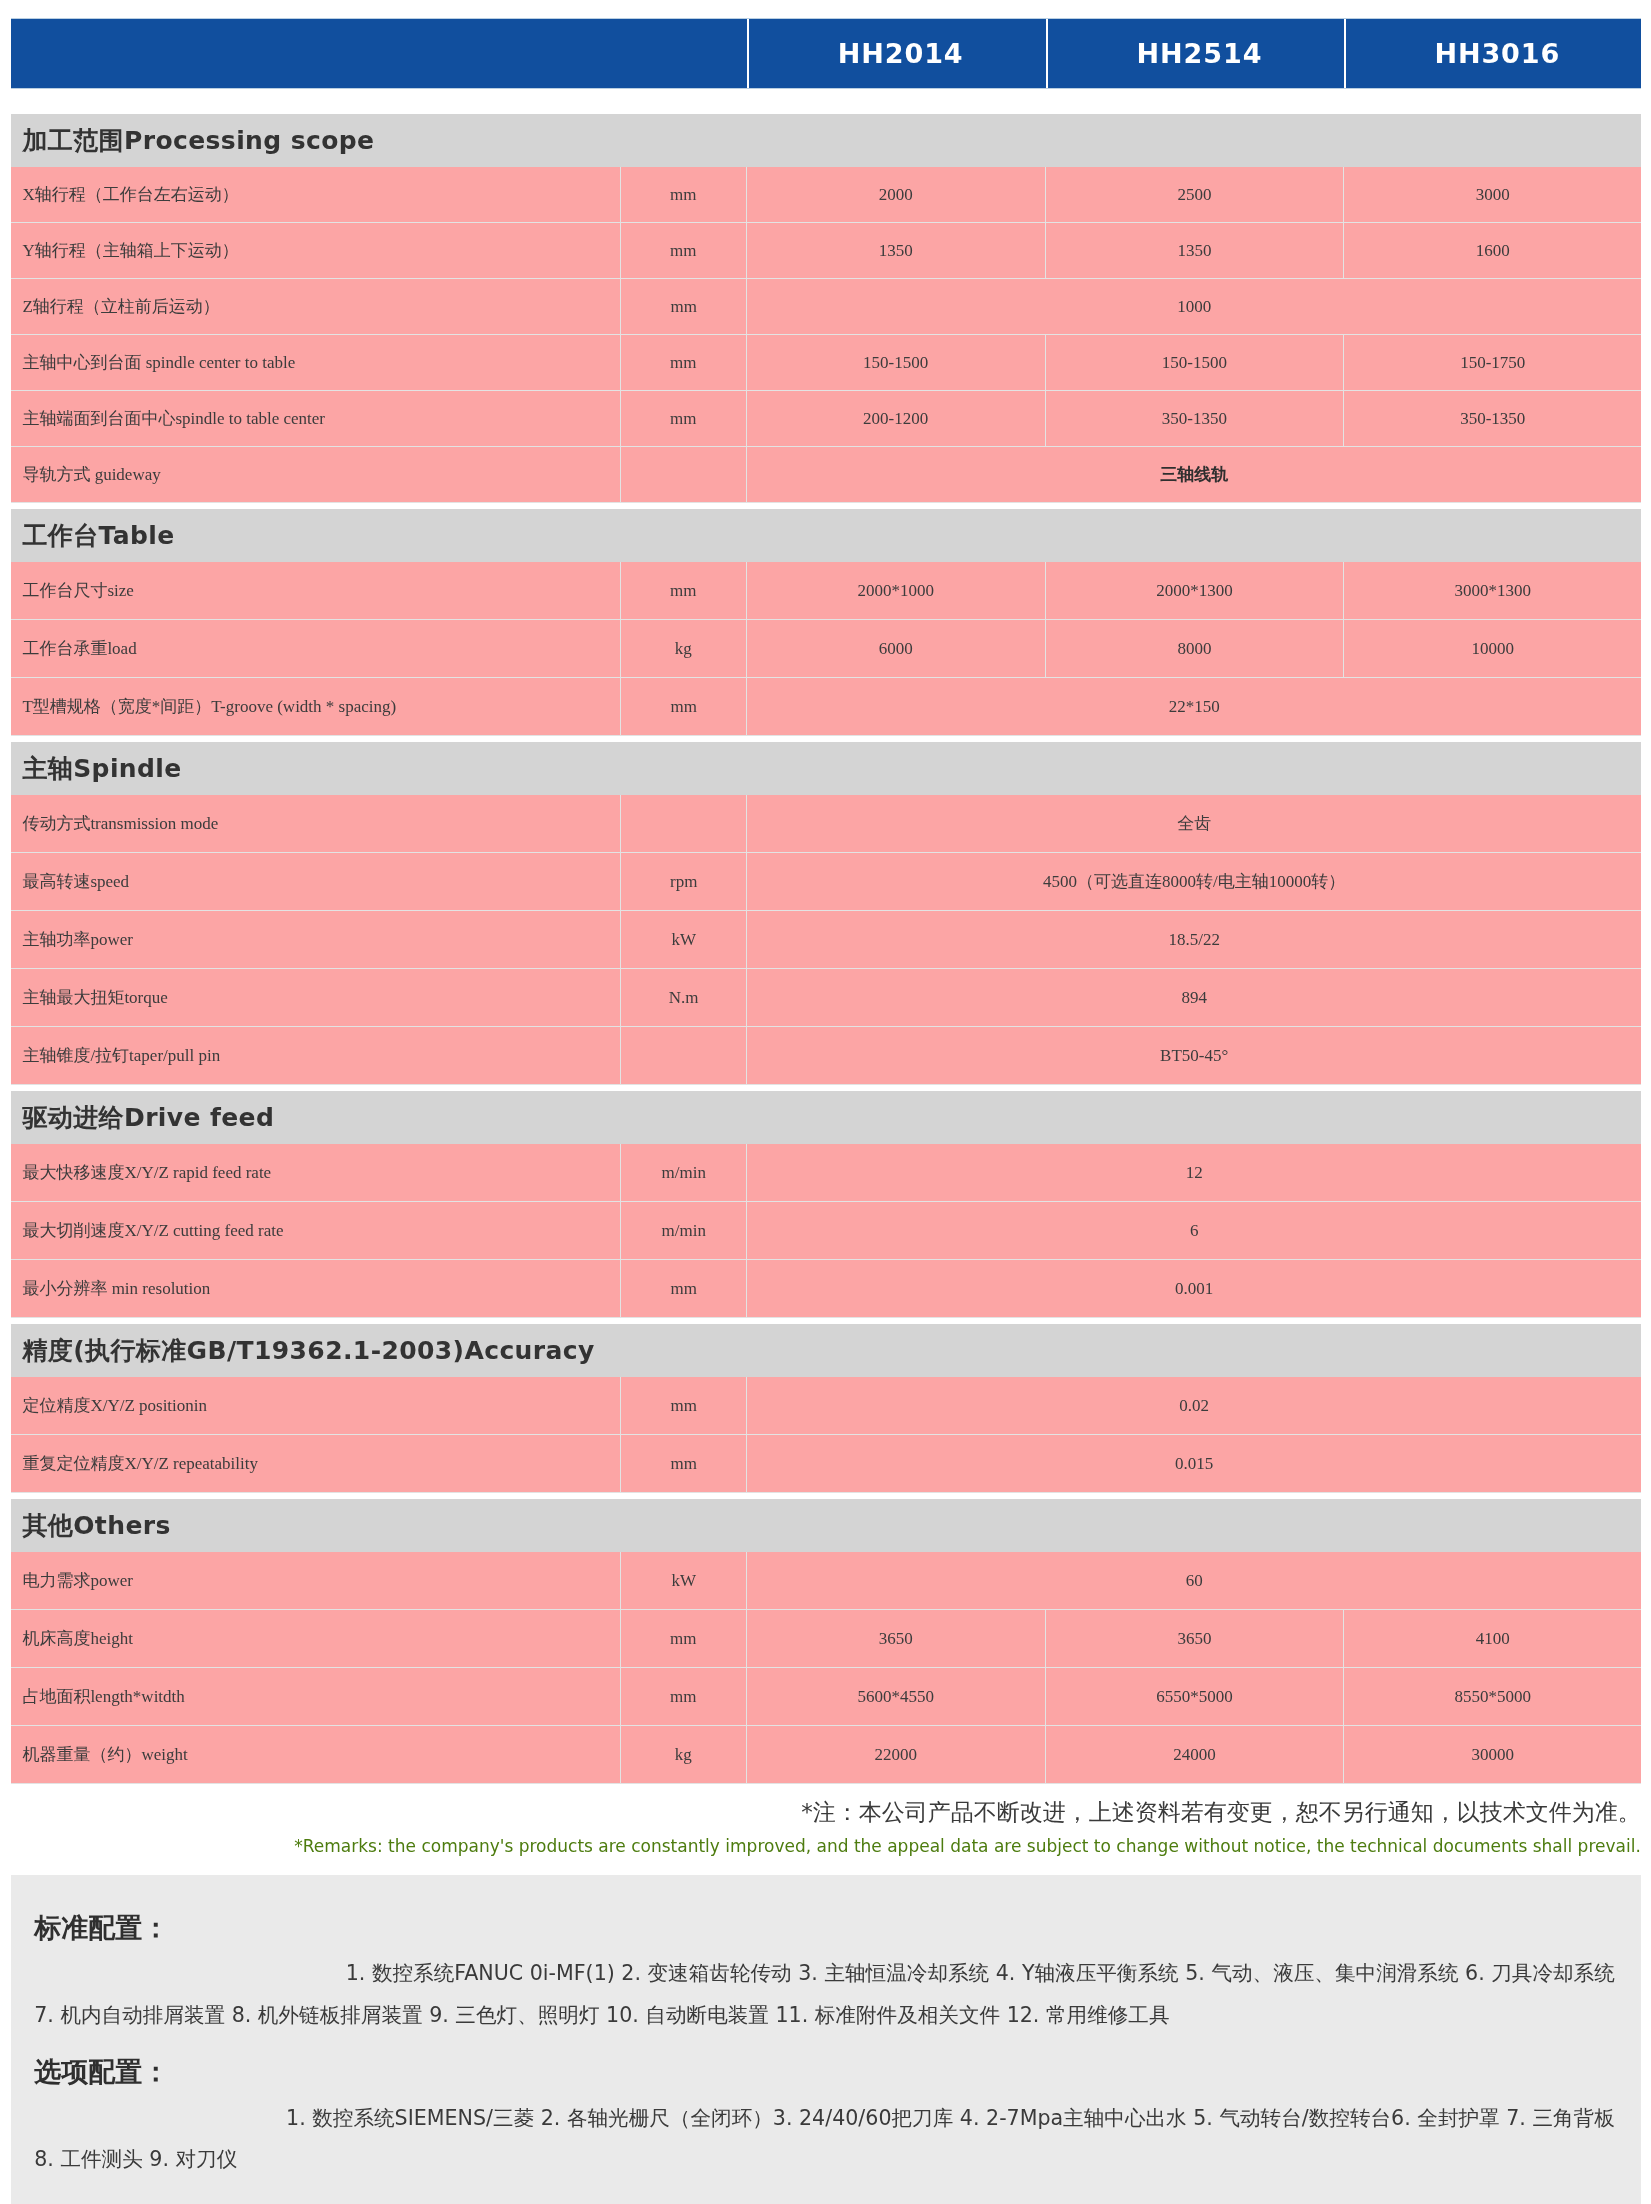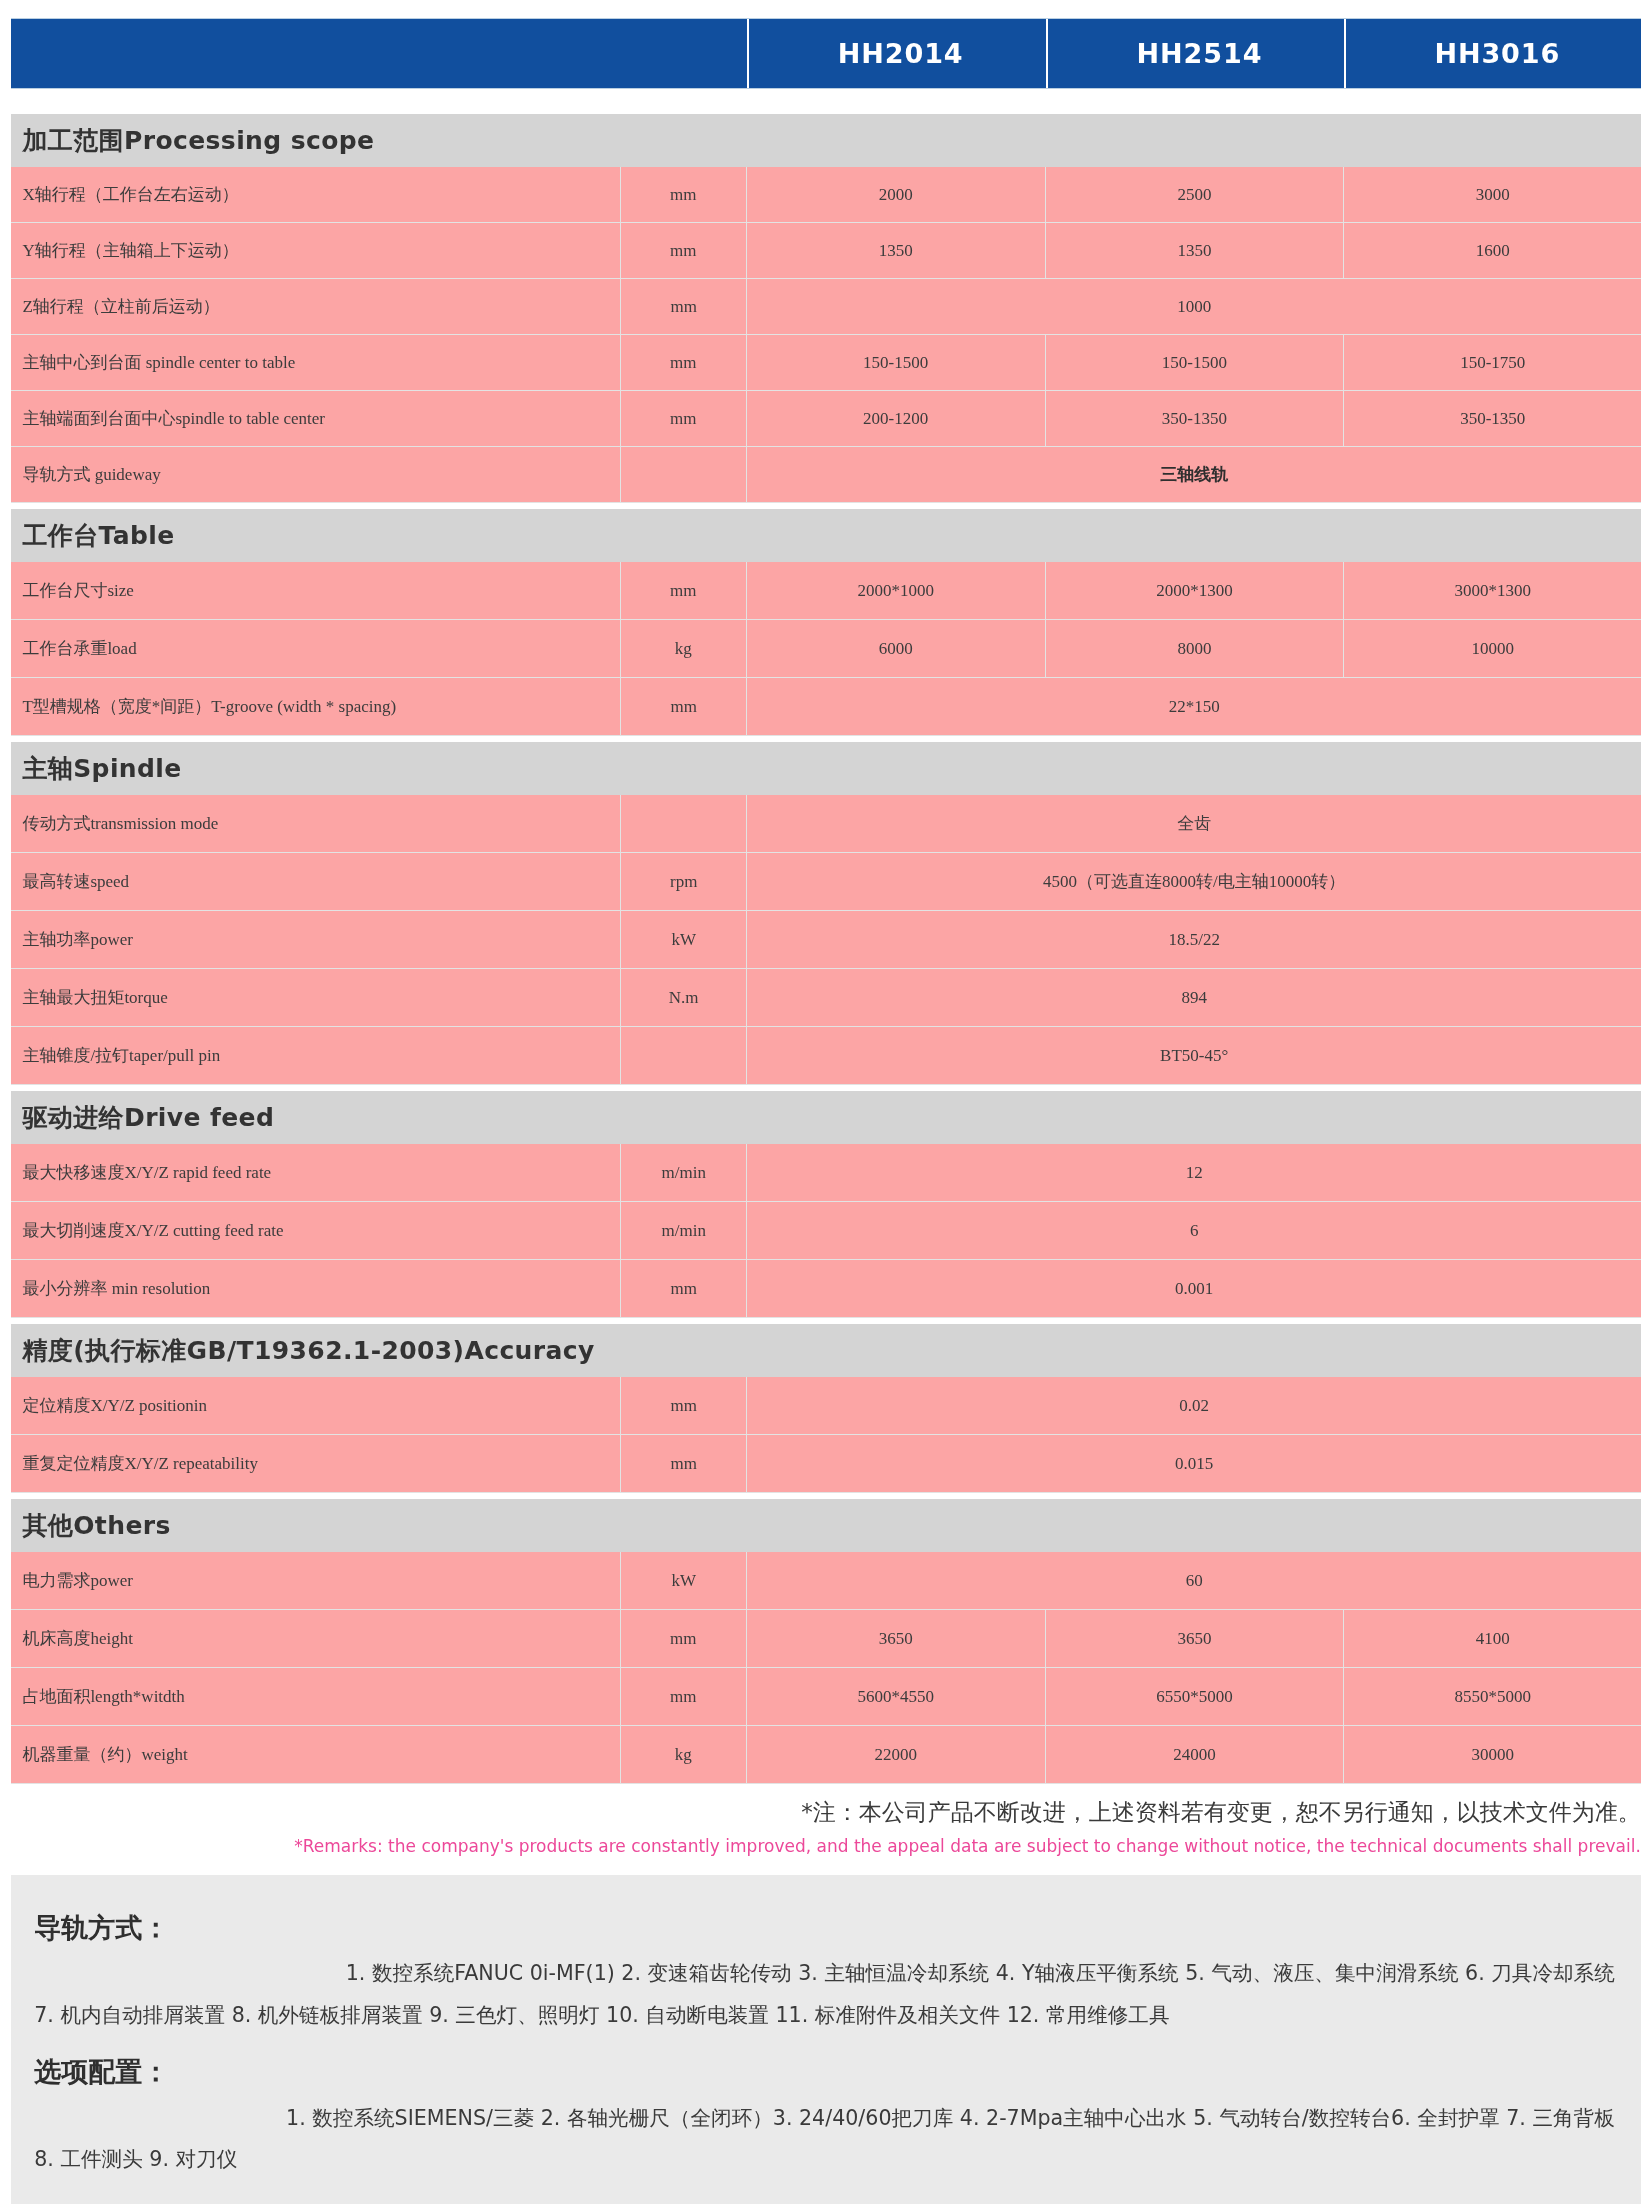--- a/index.html
+++ b/index.html
@@ -48,21 +48,21 @@
   .cell.label { width: 610px; padding-left: 11.2px; border-right: 1.7px solid var(--border-gray, #e3e3e3); }
   .cell.unit  { width: 126px; justify-content: center; border-right: 1.7px solid var(--border-gray, #e3e3e3); }
   .cell.value { width: 299px; justify-content: center; border-right: 1.7px solid var(--border-gray, #e3e3e3); }
   .cell.value.last { width: 297px; border-right: none; }
   .cell.merged { flex: 1; justify-content: center; border-right: none; }
   .cell.bold { font-weight: bold; color: #2f2f2f; }
 
   
   .remarks { margin: 13.8px 11.2px 0 11.2px; text-align: right; }
   .remark-zh { font-size: 23px; color: #3a3a3a; line-height: 29px; }
-  .remark-en { font-size: 17px; color: #ec4899; line-height: 22.4px; margin-top: 8.6px; }
+  .remark-en { font-size: 17px; color: #4d7c0f; line-height: 22.4px; margin-top: 8.6px; }
 
   
   .config-panel {
     margin: 17px 11.2px 0 11.2px; height: 334px;
     background: var(--panel-gray, #eaeaea);
     padding: 36px 26px 0 23px;
   }
   .config-title { font-size: 27px; font-weight: bold; color: #2f2f2f; line-height: 34px; }
   .config-line { font-size: 20.6px; color: #3a3a3a; line-height: 27.5px; margin-top: 13.8px; }
   .config-line.first { margin-top: 15.5px; text-align: right; }
@@ -239,21 +239,21 @@
         </div>
       </div>
   </div>
 
   <div class="remarks">
     <div class="remark-zh">*注：本公司产品不断改进，上述资料若有变更，恕不另行通知，以技术文件为准。</div>
     <div class="remark-en">*Remarks: the company's products are constantly improved, and the appeal data are subject to change without notice, the technical documents shall prevail.</div>
   </div>
 
   <div class="config-panel">
-    <div class="config-title">导轨方式：</div>
+    <div class="config-title">标准配置：</div>
     <div class="config-line first">1. 数控系统FANUC 0i-MF(1)  2. 变速箱齿轮传动  3. 主轴恒温冷却系统  4. Y轴液压平衡系统  5. 气动、液压、集中润滑系统  6. 刀具冷却系统</div>
     <div class="config-line">7. 机内自动排屑装置  8. 机外链板排屑装置  9. 三色灯、照明灯  10. 自动断电装置  11. 标准附件及相关文件  12. 常用维修工具</div>
     <div class="config-title optional">选项配置：</div>
     <div class="config-line first">1. 数控系统SIEMENS/三菱 2. 各轴光栅尺（全闭环）3. 24/40/60把刀库 4. 2-7Mpa主轴中心出水 5. 气动转台/数控转台6. 全封护罩 7. 三角背板</div>
     <div class="config-line">8. 工件测头 9. 对刀仪</div>
   </div>
 </div>
 
 
 </body></html>

